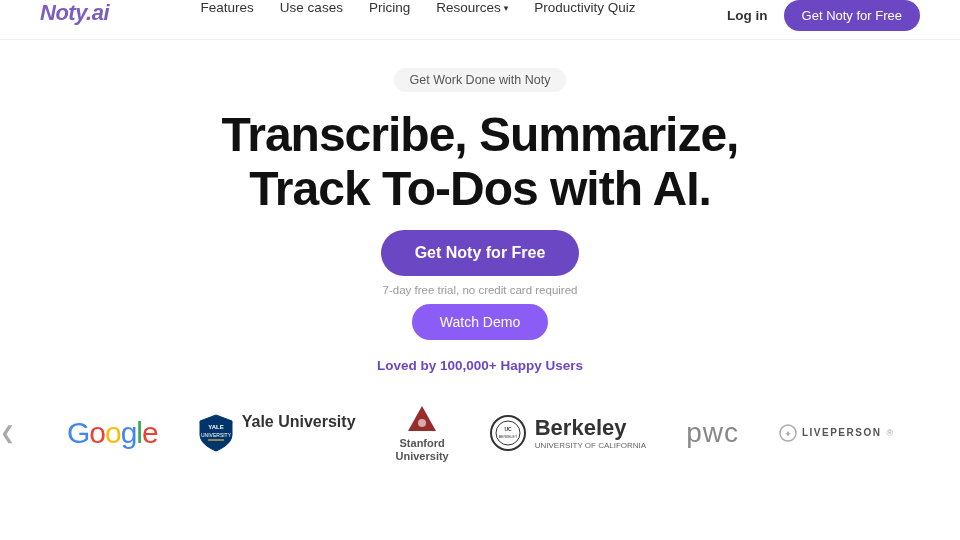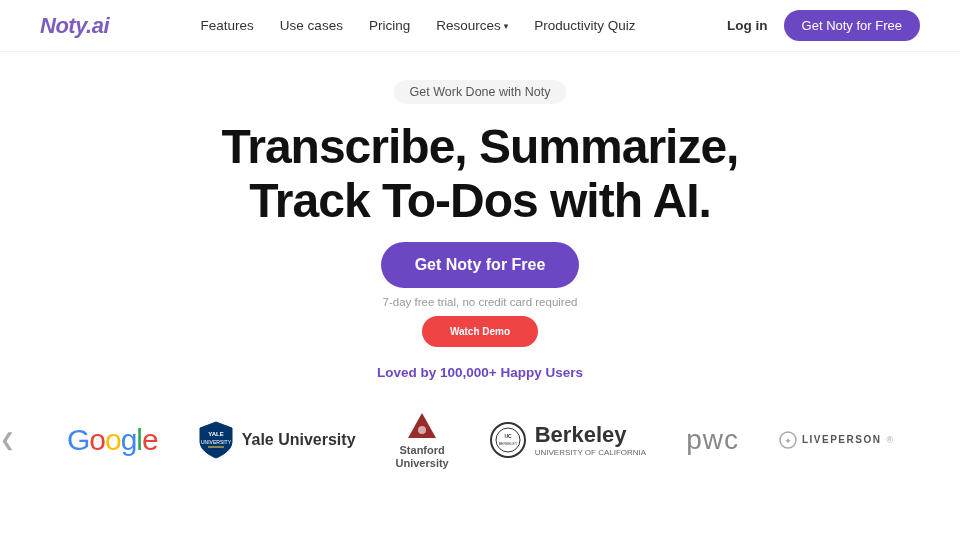--- a/index.html
+++ b/index.html
@@ -8,24 +8,24 @@
       background: #fff;
       width: 960px;
       height: 540px;
       overflow: hidden;
       color: #222;
     }
 
     
     nav {
       display: flex;
-      align-items: center;
+      align-items: flex-start;
       justify-content: space-between;
       padding: 0 40px;
-      height: 52px;
+      height: 40px;
       border-bottom: 1px solid #f0f0f0;
     }
 
     
     .hero {
       display: flex;
       flex-direction: column;
       align-items: center;
       padding-top: 28px;
       text-align: center;
@@ -63,27 +63,27 @@
       font-weight: 600;
       cursor: pointer;
       margin-bottom: 8px;
     }
     .trial-note {
       font-size: 11.5px;
       color: #999;
       margin-bottom: 8px;
     }
     .btn-demo {
-      background: #ef4444;
+      background: #8b5cf6;
       color: #fff;
       border: none;
       padding: 10px 28px;
       border-radius: 22px;
-      font-size: 10px;
-      font-weight: 700;
+      font-size: 14px;
+      font-weight: 400;
       cursor: pointer;
     }
 
     
     .loved-section {
       text-align: center;
       margin-top: 18px;
     }
     .loved-text {
       font-size: 13.5px;
@@ -206,21 +206,21 @@
 <div class="logos-row">
   <span class="arrow-left">❮</span>
   <div class="logos-scroll">
 
     <div class="logo-item">
       <div class="logo-google">
         <span>G</span><span>o</span><span style="color:#fbbc05;">o</span><span>g</span><span>l</span><span>e</span>
       </div>
     </div>
 
-    <div class="logo-item logo-yale" style="flex-direction:row;gap:8px;align-items:center;">
+    <div class="logo-item logo-yale" style="flex-direction:row;gap:8px;align-items:flex-start;">
       <svg width="36" height="40" viewBox="0 0 36 40">
         <path d="M18 2 L34 8 L34 22 C34 32 18 38 18 38 C18 38 2 32 2 22 L2 8 Z" fill="#00356b" stroke="#00356b"></path>
         <text x="18" y="16" text-anchor="middle" fill="#fff" font-size="6" font-weight="bold">YALE</text>
         <text x="18" y="24" text-anchor="middle" fill="#fff" font-size="5">UNIVERSITY</text>
         <path d="M10 27 L26 27" stroke="#bda14a" stroke-width="1.5"></path>
       </svg>
       <span class="yale-text">Yale University</span>
     </div>
 
     <div class="logo-item logo-stanford">

